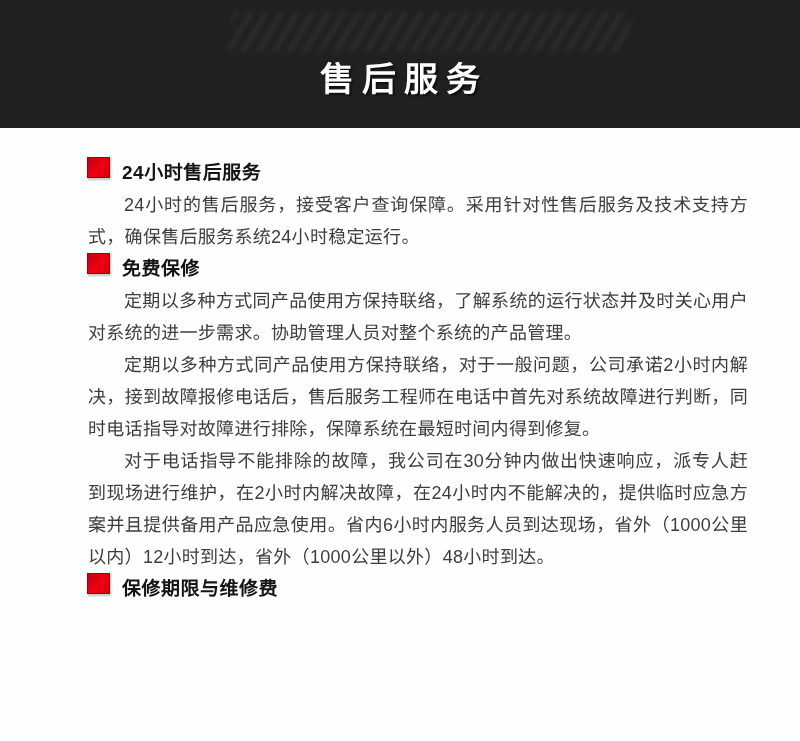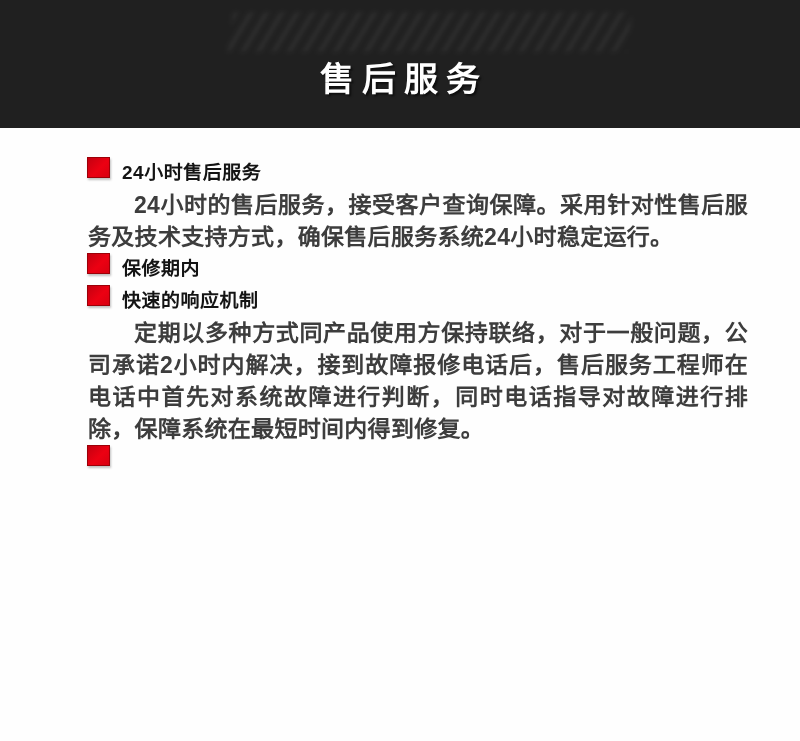--- a/index.html
+++ b/index.html
@@ -71,27 +71,26 @@
   .section-title {
     font-size: 19px;
     font-weight: 700;
     color: #141414;
     letter-spacing: 0.5px;
   }
   .section-body {
     margin-left: 31px;
   }
   .para {
-    font-size: 23px;
+    font-size: 18px;
     line-height: 32px;
     color: #3d3d3d;
     text-align: justify;
     text-indent: 2em;
     letter-spacing: 0.3px;
-    font-weight: bold;
   }
 </style>
 </head>
 <body>
 
 <div class="page">
 
   <div class="header">
     <div class="watermark-smudge"></div>
     <div class="header-title">售后服务</div>
@@ -105,34 +104,35 @@
         <span class="section-title">24小时售后服务</span>
       </div>
       <div class="section-body">
         <p class="para">24小时的售后服务，接受客户查询保障。采用针对性售后服务及技术支持方式，确保售后服务系统24小时稳定运行。</p>
       </div>
     </div>
 
     <div class="section">
       <div class="section-head">
         <span class="bullet"></span>
-        <span class="section-title">保修期内</span>
+        <span class="section-title">免费保修</span>
+      </div>
+      <div class="section-body">
+        <p class="para">定期以多种方式同产品使用方保持联络，了解系统的运行状态并及时关心用户对系统的进一步需求。协助管理人员对整个系统的产品管理。</p>
+      </div>
+    </div>
+
+    <div class="section">
+      <div class="section-body">
+        <p class="para">定期以多种方式同产品使用方保持联络，对于一般问题，公司承诺2小时内解决，接到故障报修电话后，售后服务工程师在电话中首先对系统故障进行判断，同时电话指导对故障进行排除，保障系统在最短时间内得到修复。</p>
+        <p class="para">对于电话指导不能排除的故障，我公司在30分钟内做出快速响应，派专人赶到现场进行维护，在2小时内解决故障，在24小时内不能解决的，提供临时应急方案并且提供备用产品应急使用。省内6小时内服务人员到达现场，省外（1000公里以内）12小时到达，省外（1000公里以外）48小时到达。</p>
       </div>
     </div>
 
     <div class="section">
       <div class="section-head">
         <span class="bullet"></span>
-        <span class="section-title">快速的响应机制</span>
-      </div>
-      <div class="section-body">
-        <p class="para">定期以多种方式同产品使用方保持联络，对于一般问题，公司承诺2小时内解决，接到故障报修电话后，售后服务工程师在电话中首先对系统故障进行判断，同时电话指导对故障进行排除，保障系统在最短时间内得到修复。</p>
-      </div>
-    </div>
-
-    <div class="section">
-      <div class="section-head">
-        <span class="bullet"></span>
+        <span class="section-title">保修期限与维修费</span>
       </div>
     </div>
 
   </div>
 </div>
 
 </body></html>

